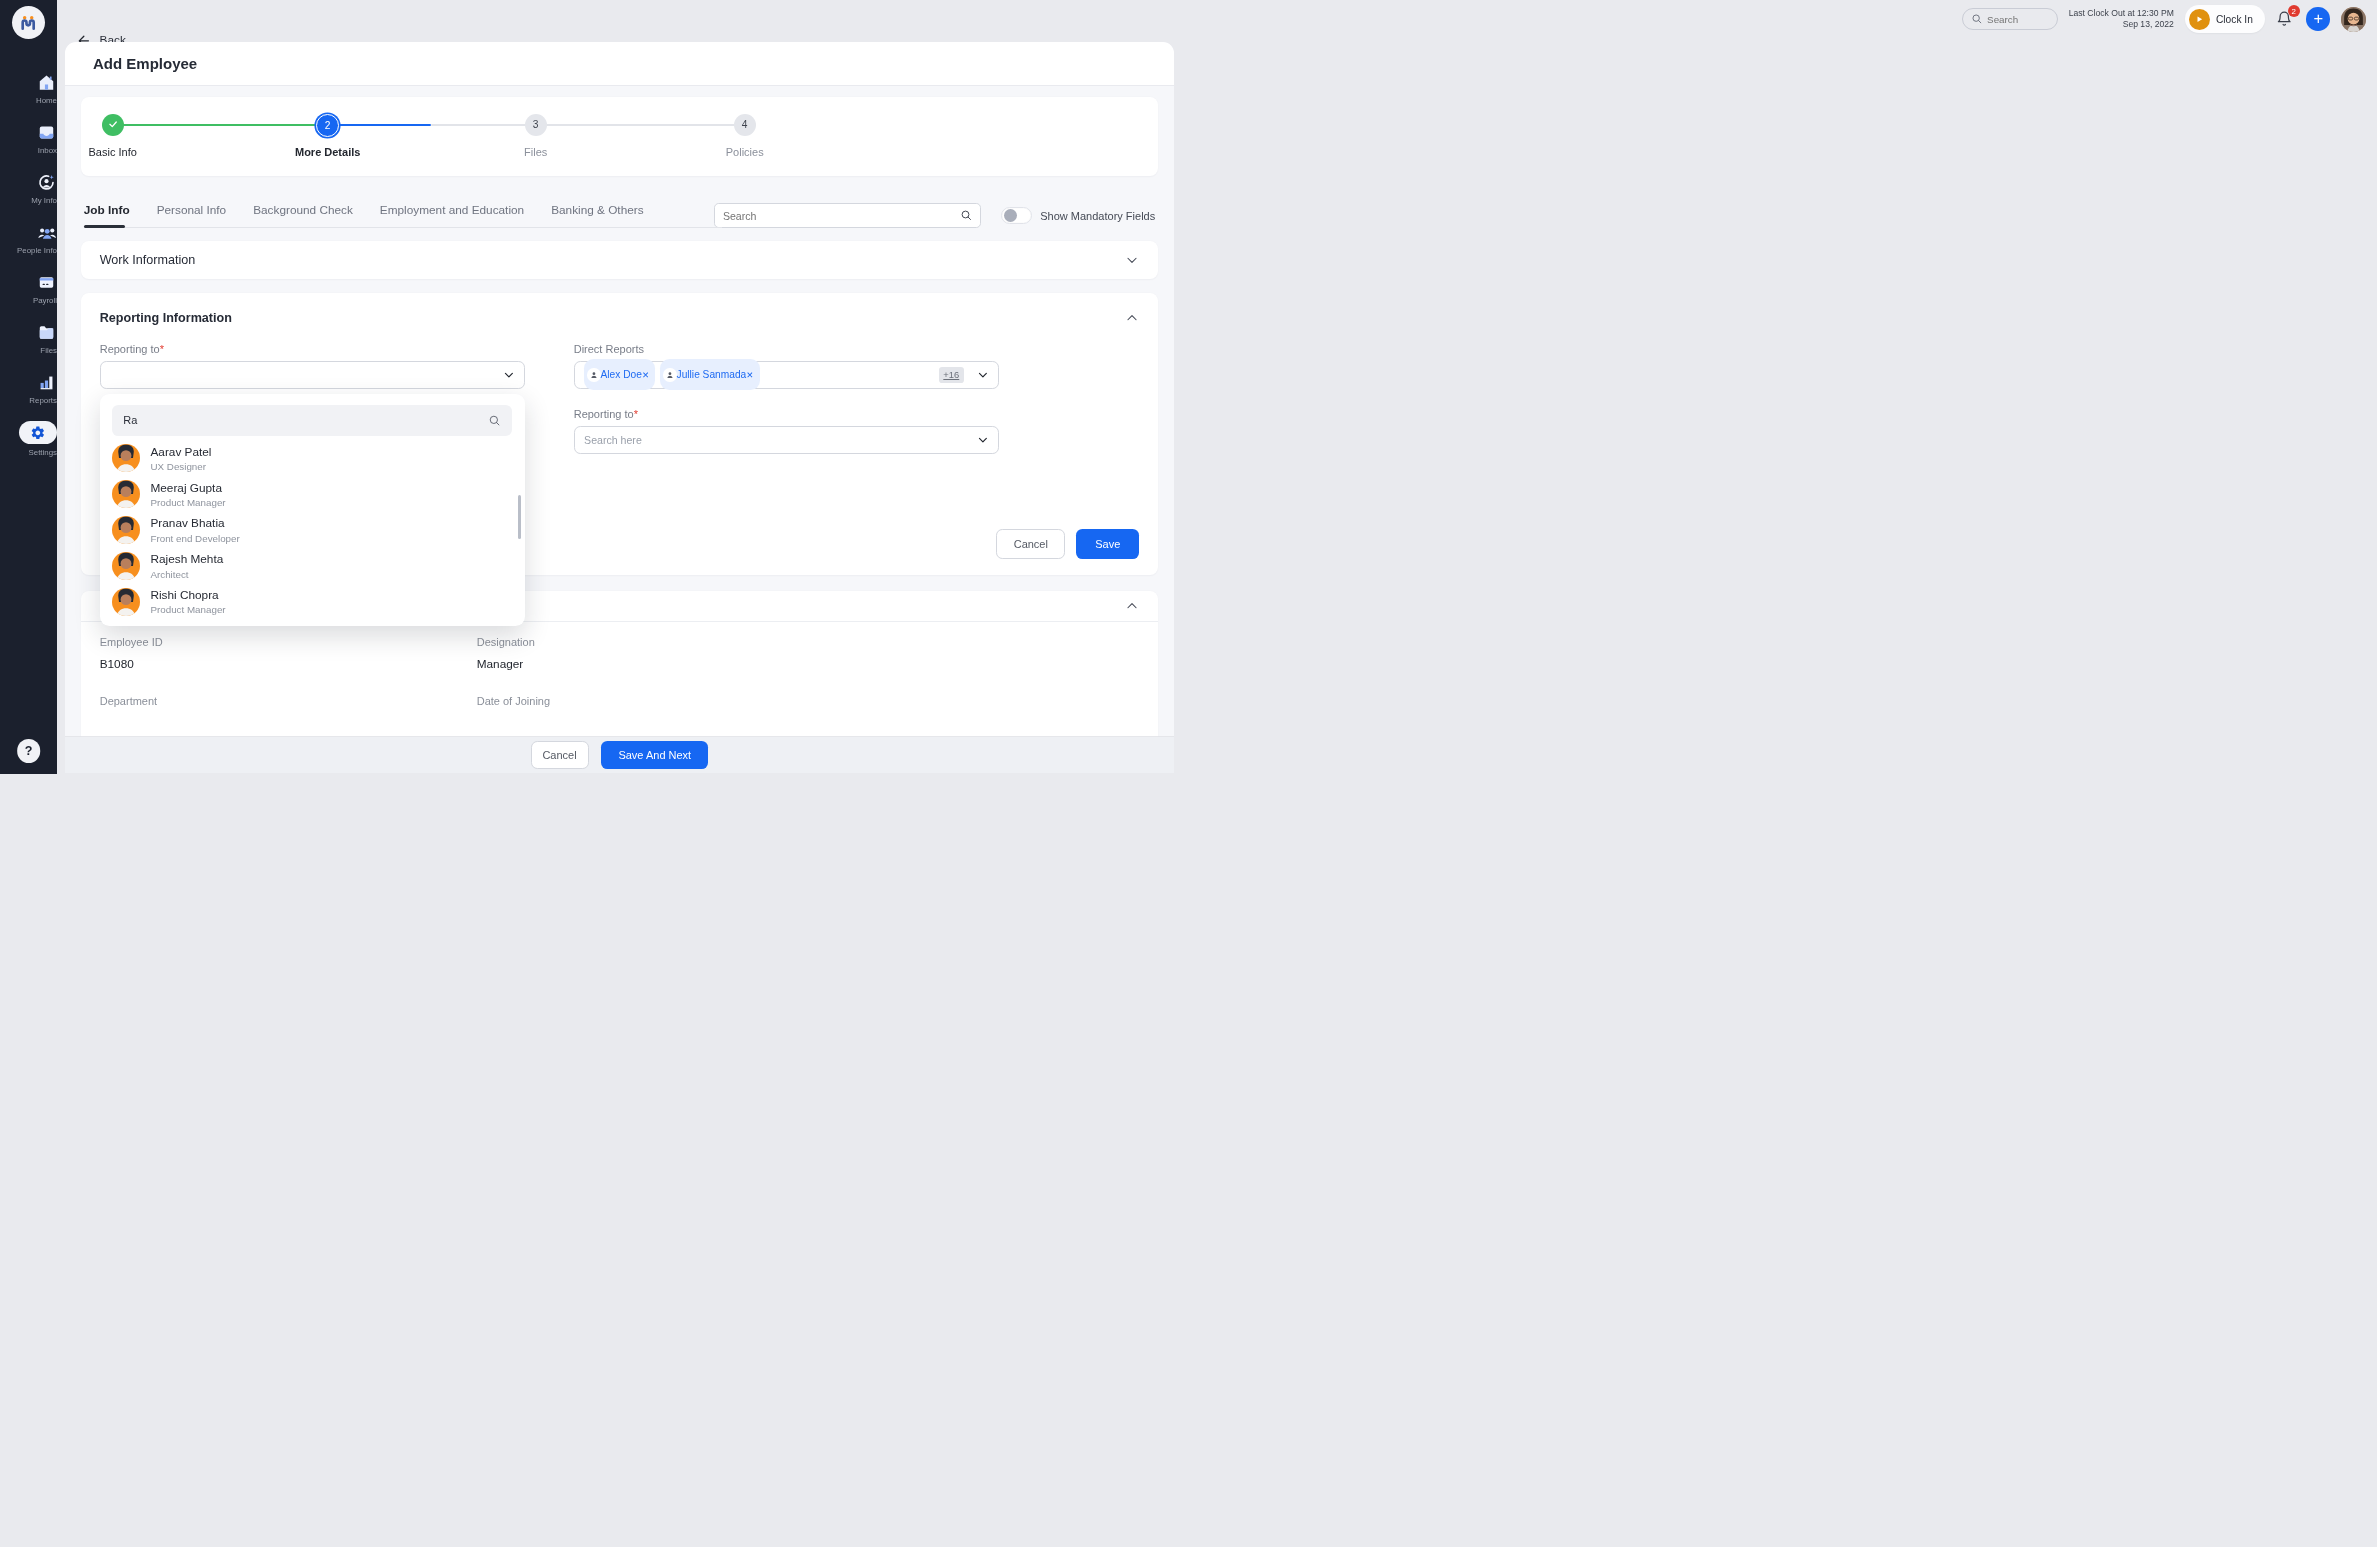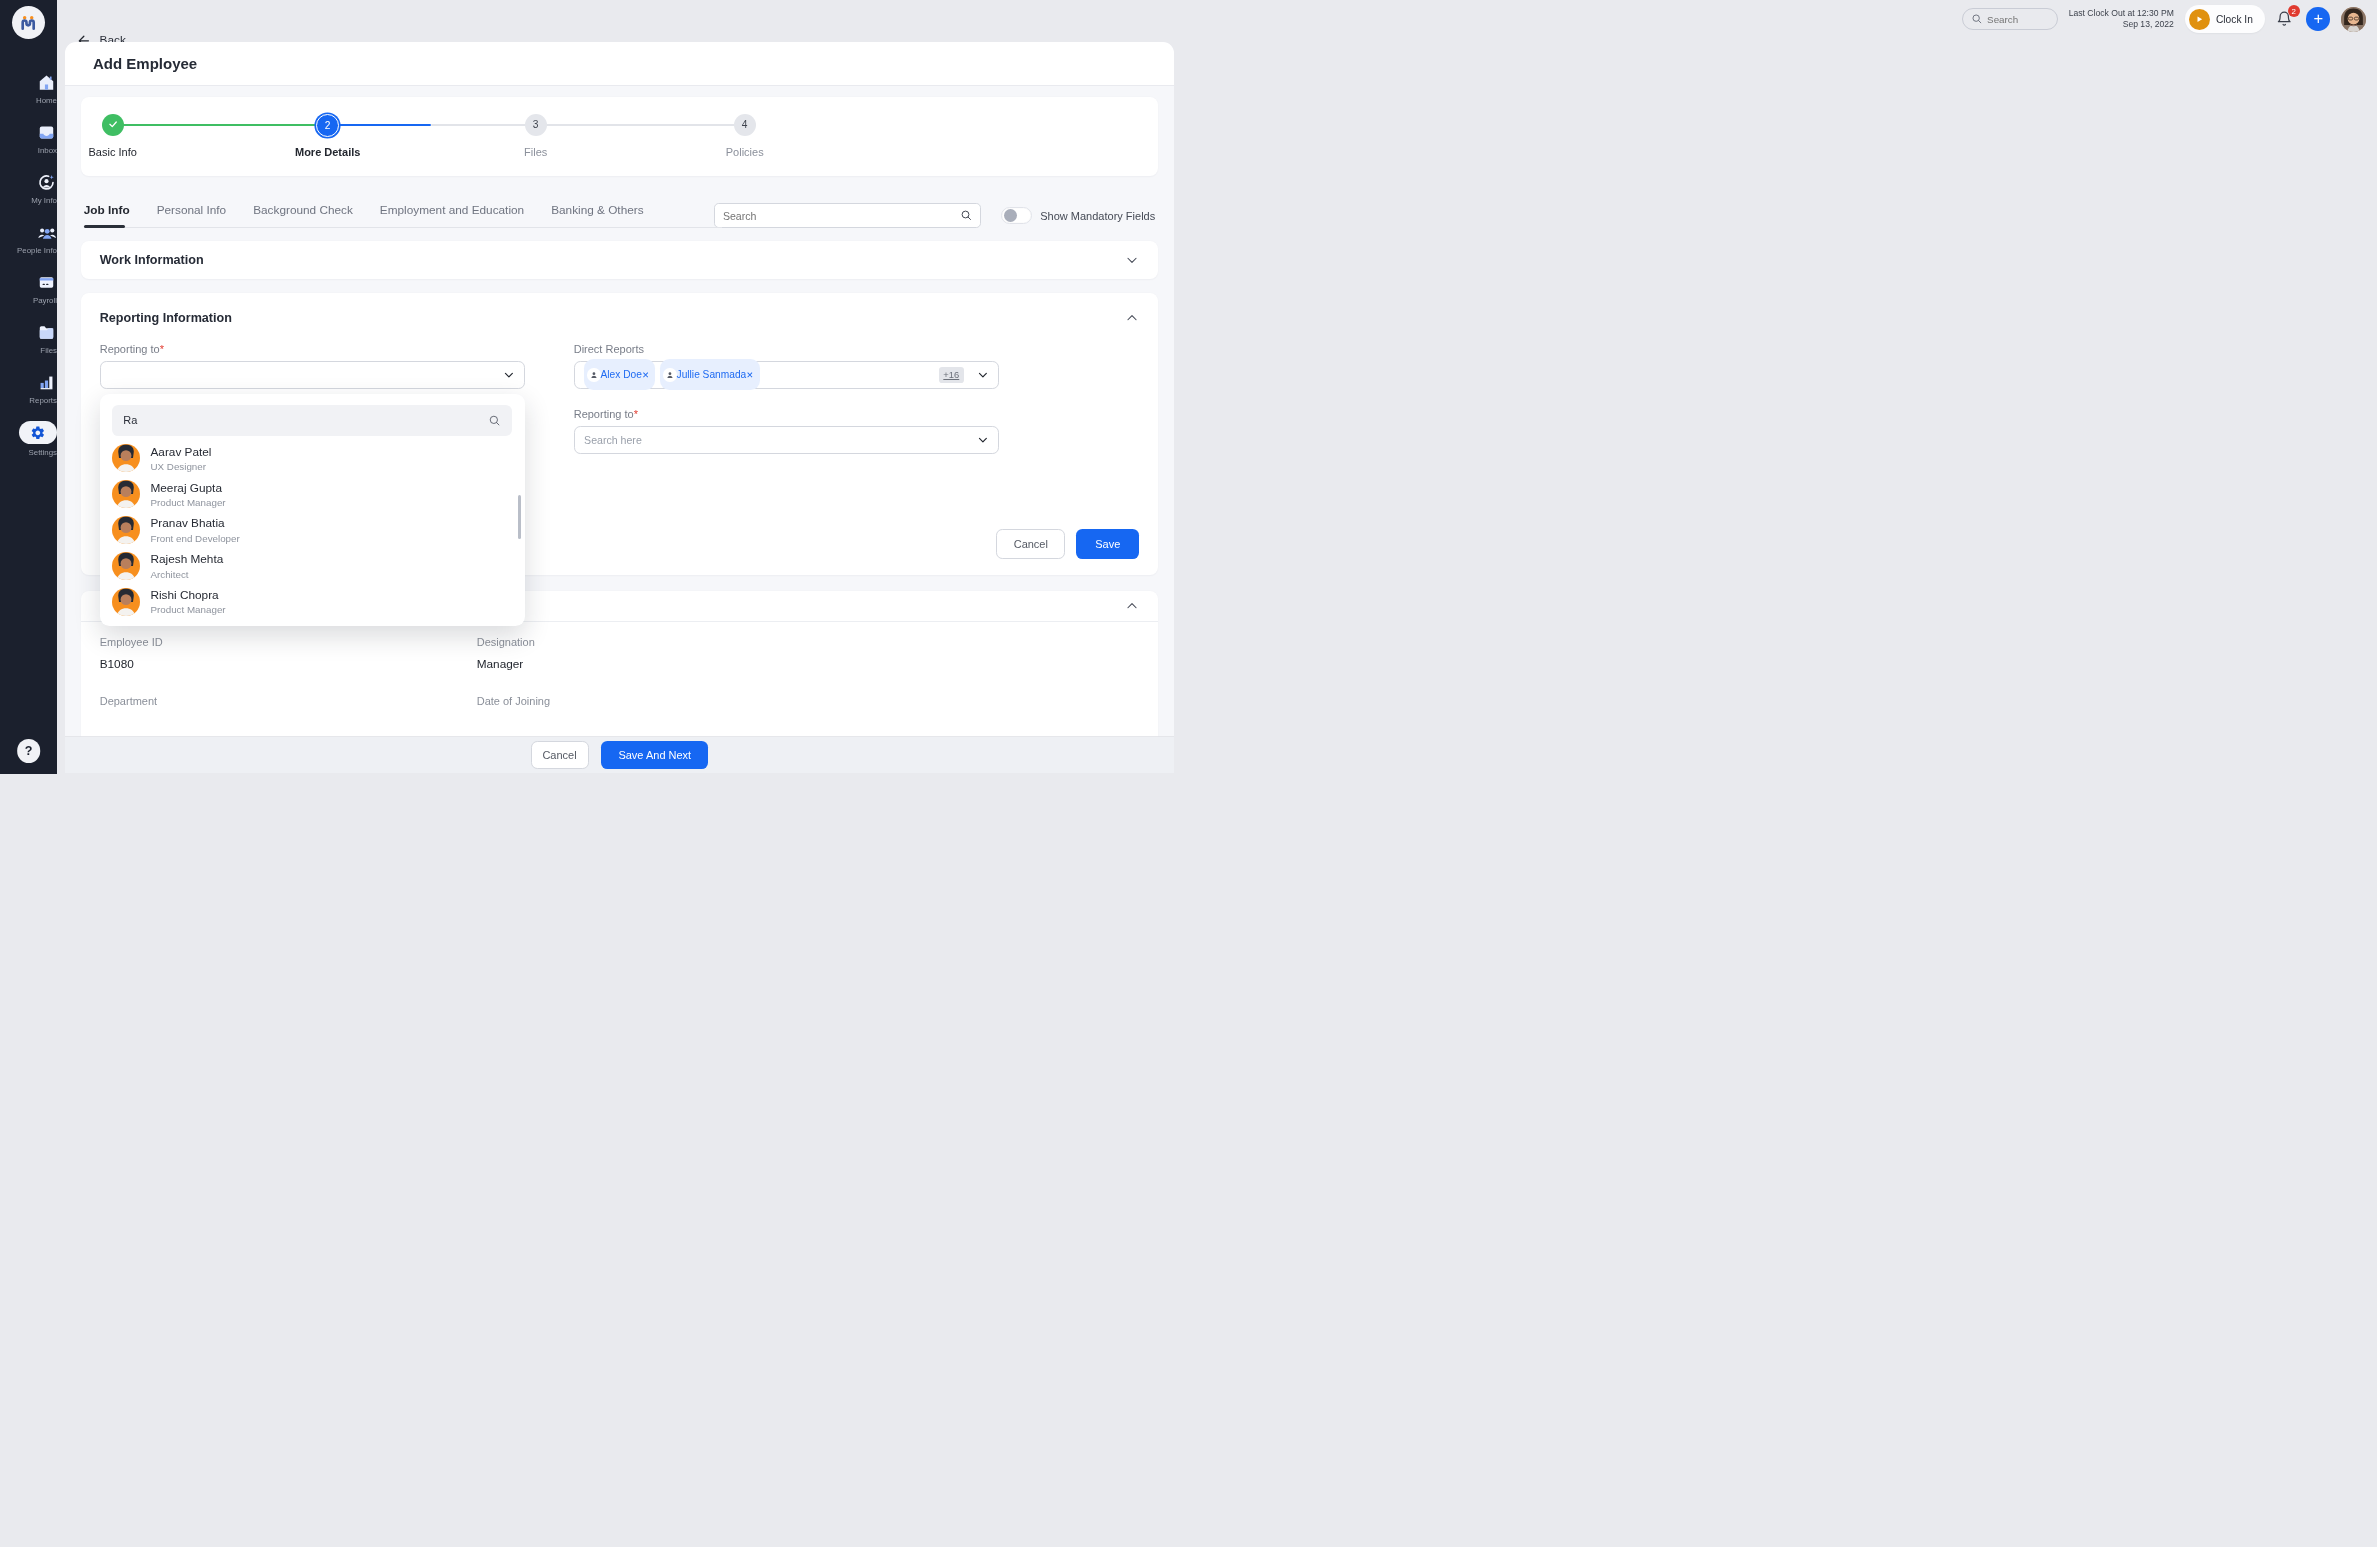--- a/index.html
+++ b/index.html
@@ -76,21 +76,21 @@
                 display:flex; align-items:center; padding:0 7.9px; }
   .tab-search input { flex:1; border:none; outline:none; font-size:10.6px; color:#757a85; background:transparent; font-family:inherit; }
   .toggle { width:31px; height:17.3px; border-radius:8.6px; background:#fff; border:0.8px solid #e1e3e9; margin:0 7.9px 0 20.4px;
             position:relative; cursor:pointer; box-shadow:inset 0 0 0 0.8px rgba(0,0,0,.02); }
   .toggle .knob { position:absolute; left:1.6px; top:1.2px; width:13.4px; height:13.4px; border-radius:50%; background:#a9aeba; }
   .toggle-label { font-size:11px; color:#454a55; }
 
   
   .collapse-card { margin-top:12.6px; background:#fff; border-radius:7.9px; height:38px; display:flex; align-items:center;
                    padding:0 19px; box-shadow:0 0.8px 1.6px rgba(20,25,40,.04); }
-  .collapse-card .ctitle { font-size:12.6px; font-weight:bold; color:#262b36; }
+  .collapse-card .ctitle { font-size:12.6px; font-weight:normal; color:#262b36; }
   .chev-right { margin-left:auto; cursor:pointer; display:flex; }
 
   .reporting-card { margin-top:14px; background:#fff; border-radius:7.9px; padding:0 19px 15.7px; box-shadow:0 0.8px 1.6px rgba(20,25,40,.04); }
   .card-head { height:50px; display:flex; align-items:center; }
   .card-head .ctitle { font-size:12.6px; font-weight:bold; color:#262b36; }
 
   .form-grid { display:grid; grid-template-columns:425px 425px; column-gap:49px; }
   .f-label { font-size:11px; color:#787d88; margin-bottom:6.3px; }
   .req { color:#e23b30; }
   .select { height:28px; border:0.8px solid #d4d7de; border-radius:6.3px; background:#fff; display:flex; align-items:center;

